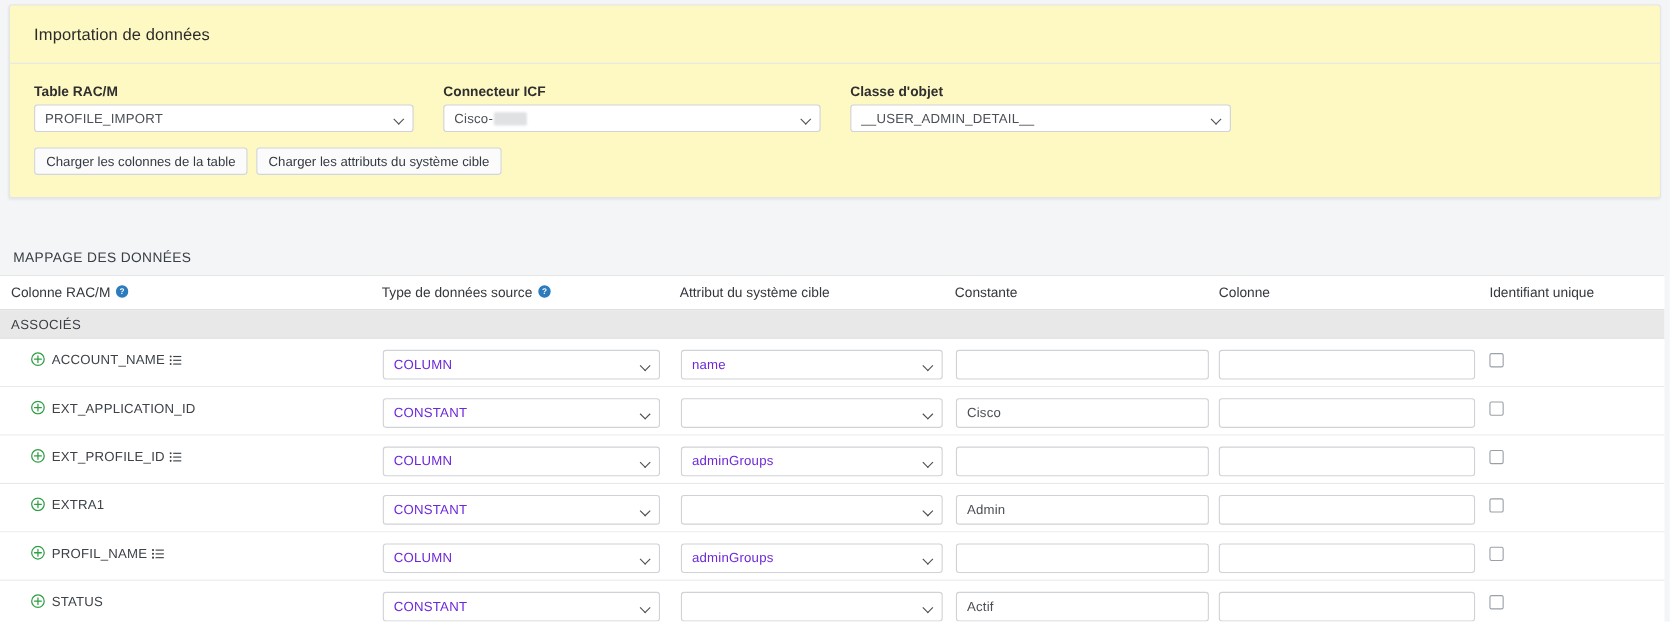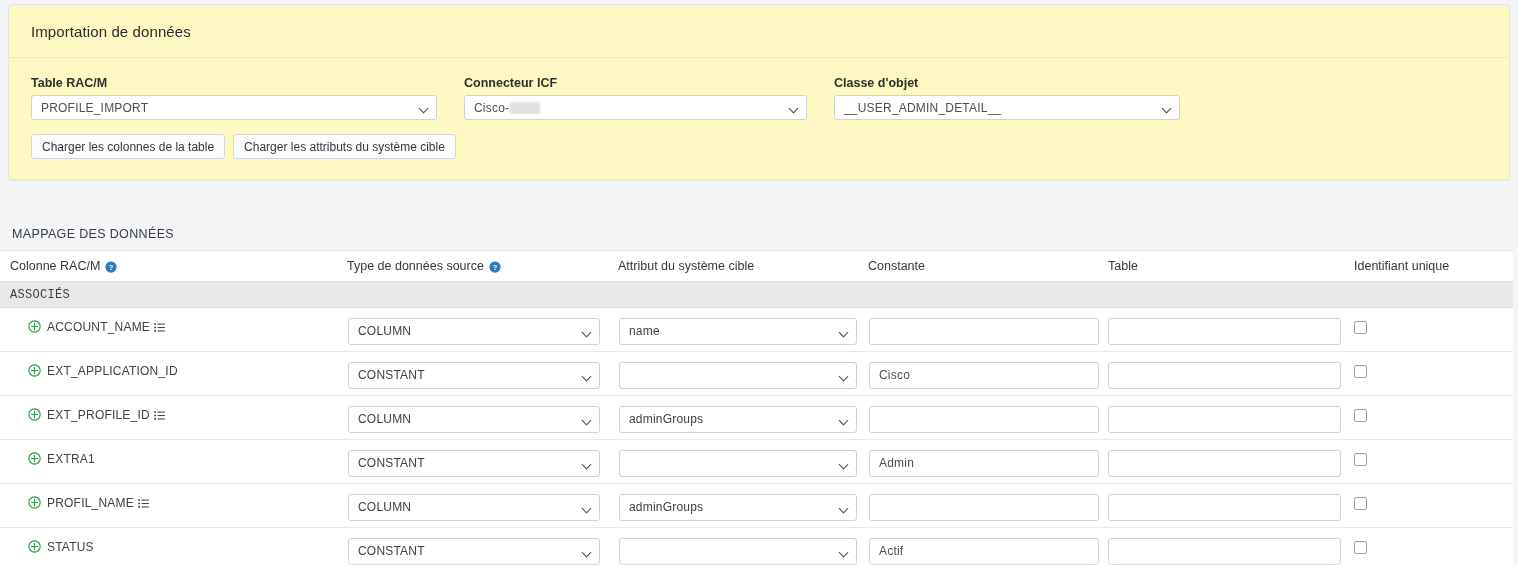--- a/index.html
+++ b/index.html
@@ -85,21 +85,21 @@
     content: "";
     position: absolute;
     right: 9px;
     top: 9px;
     width: 6px;
     height: 6px;
     border-right: 1.6px solid #4a4f55;
     border-bottom: 1.6px solid #4a4f55;
     transform: rotate(45deg);
   }
-  .sel-rac  { width: 406px; }
+  .sel-rac  { width: 345px; }
   .sel-icf  { width: 343px; }
   .sel-obj  { width: 346px; }
 
   .redacted {
     display: inline-block;
     width: 30px;
     height: 12px;
     background: #e0e1e3;
     border-radius: 1px;
     margin-left: 1px;
@@ -151,36 +151,35 @@
     height: 30px;
     display: flex;
     align-items: center;
     border-bottom: 1px solid #dedede;
     background: #ffffff;
   }
   .grid-head .cell {
     font-size: 12.5px;
     color: #34383d;
     display: flex;
-    align-items: flex-end;
+    align-items: flex-start;
     white-space: nowrap;
   }
 
   .group-row {
     height: 25px;
     background: #e8e8e8;
     display: flex;
     align-items: center;
     border-bottom: 1px solid #dcdcdc;
   }
   .group-row .cell {
     font-size: 12px;
     color: #3a3f45;
     letter-spacing: .3px;
-    font-family: Liberation Mono, monospace;
   }
 
   .row {
     height: 43px;
     display: flex;
     align-items: center;
     border-bottom: 1px solid #e8e8e8;
     background: #ffffff;
   }
 
@@ -249,21 +248,21 @@
     width: 252px;
     box-sizing: border-box;
     border: 1px solid #cfd2d6;
     border-radius: 3px;
     background: #ffffff;
     position: relative;
     display: flex;
     align-items: center;
     padding: 0 22px 0 9px;
     font-size: 12px;
-    color: #404040;
+    color: #6d28d9;
     letter-spacing: .2px;
     white-space: nowrap;
     overflow: hidden;
     margin-top: 3px;
     text-align: right;
   }
   .row-sel::after {
     content: "";
     position: absolute;
     right: 9px;
@@ -364,21 +363,21 @@
       <span>Type de données source</span>
       <span class="help-icon">
         <svg viewBox="0 0 16 16" width="12" height="12" aria-hidden="true">
           <circle cx="8" cy="8" r="7.5" fill="#2b7bbd"></circle>
           <text x="8" y="11.6" font-family="Liberation Sans, sans-serif" font-size="10" font-weight="bold" fill="#ffffff" text-anchor="middle">?</text>
         </svg>
       </span>
     </div>
     <div class="cell c-attr">Attribut du système cible</div>
     <div class="cell c-const">Constante</div>
-    <div class="cell c-format">Table</div>
+    <div class="cell c-format">Colonne</div>
     <div class="cell c-uid">Identifiant unique</div>
   </div>
 
   <div class="group-row">
     <div class="cell c-name">ASSOCIÉS</div>
   </div>
 
   <div id="rows-host">
       <div class="row">
         <div class="c-name">

